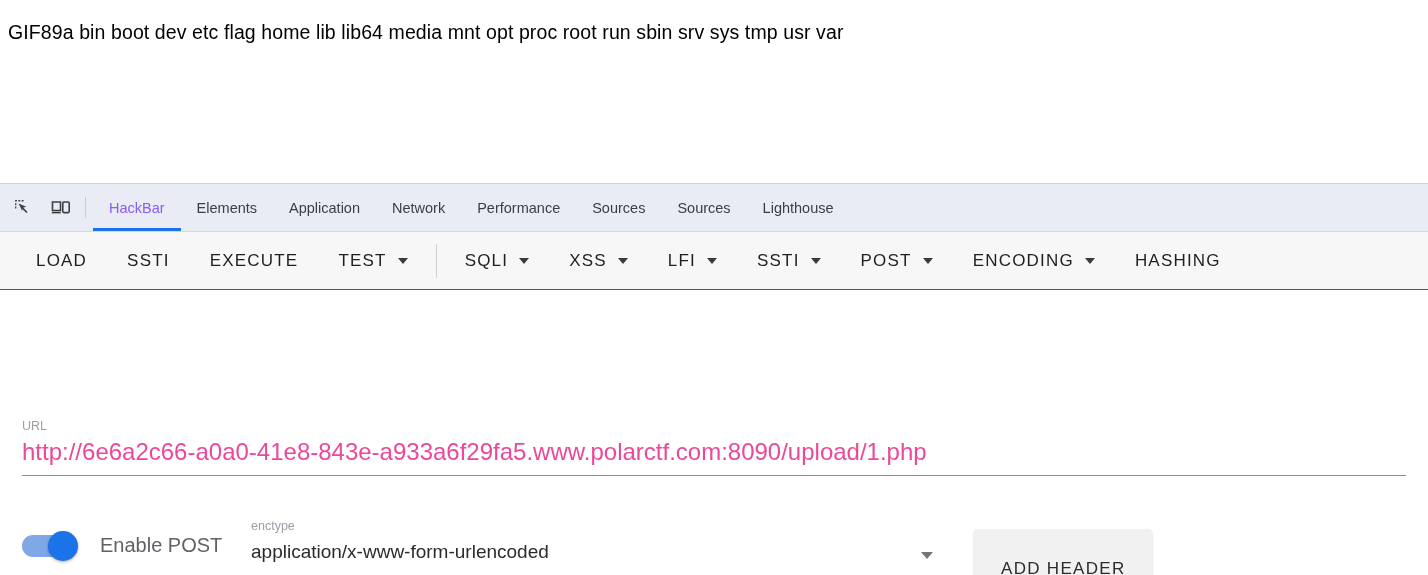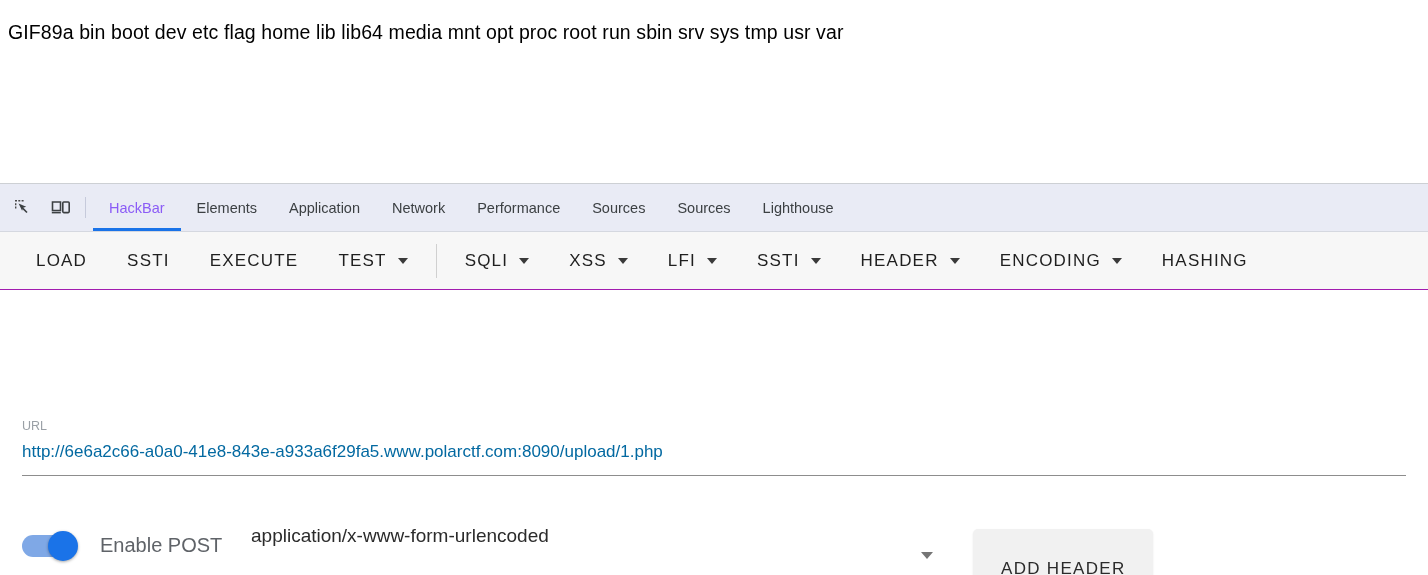--- a/index.html
+++ b/index.html
@@ -151,22 +151,22 @@
     line-height: 16px;
   }
 
   #url-field {
     position: absolute;
     left: 22px;
     top: 128px;
     width: 1384px;
   }
   #url-value {
-    font-size: 17px;
-    color: #0369a1;
+    font-size: 24px;
+    color: #ec4899;
     line-height: 30px;
     padding-top: 3px;
     white-space: nowrap;
     cursor: text;
   }
   #url-underline {
     height: 1px;
     background: #8d8d8d;
     margin-top: 8px;
     width: 1384px;
@@ -338,21 +338,21 @@
     </div>
     <div class="hb-btn">
       <span>LFI</span>
       <span class="caret"></span>
     </div>
     <div class="hb-btn">
       <span>SSTI</span>
       <span class="caret"></span>
     </div>
     <div class="hb-btn">
-      <span>HEADER</span>
+      <span>POST</span>
       <span class="caret"></span>
     </div>
     <div class="hb-btn">
       <span>ENCODING</span>
       <span class="caret"></span>
     </div>
     <div class="hb-btn">
       <span>HASHING</span>
     </div>
   </div>
@@ -368,20 +368,21 @@
     <div id="post-row">
 
       <div id="toggle-wrap">
         <div id="toggle-track">
           <div id="toggle-knob"></div>
         </div>
         <div id="toggle-label">Enable POST</div>
       </div>
 
       <div id="enctype-field">
+        <div class="field-label">enctype</div>
         <div id="enctype-value">application/x-www-form-urlencoded</div>
 
         <div id="enctype-caret"></div>
       </div>
 
       <div id="add-header-btn">
         <span>ADD HEADER</span>
       </div>
     </div>
 

